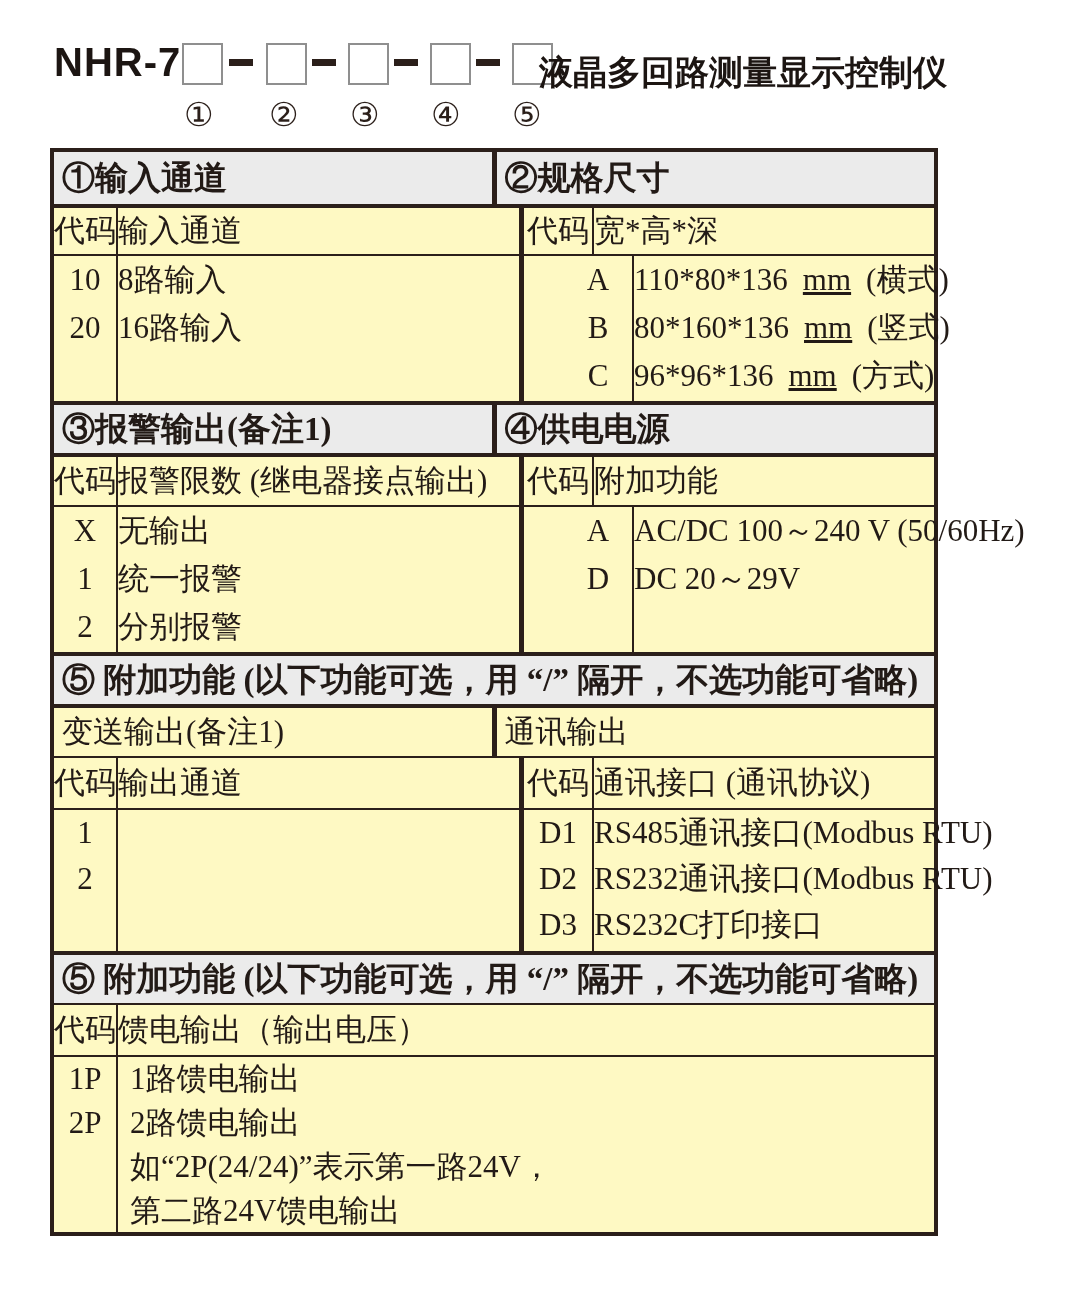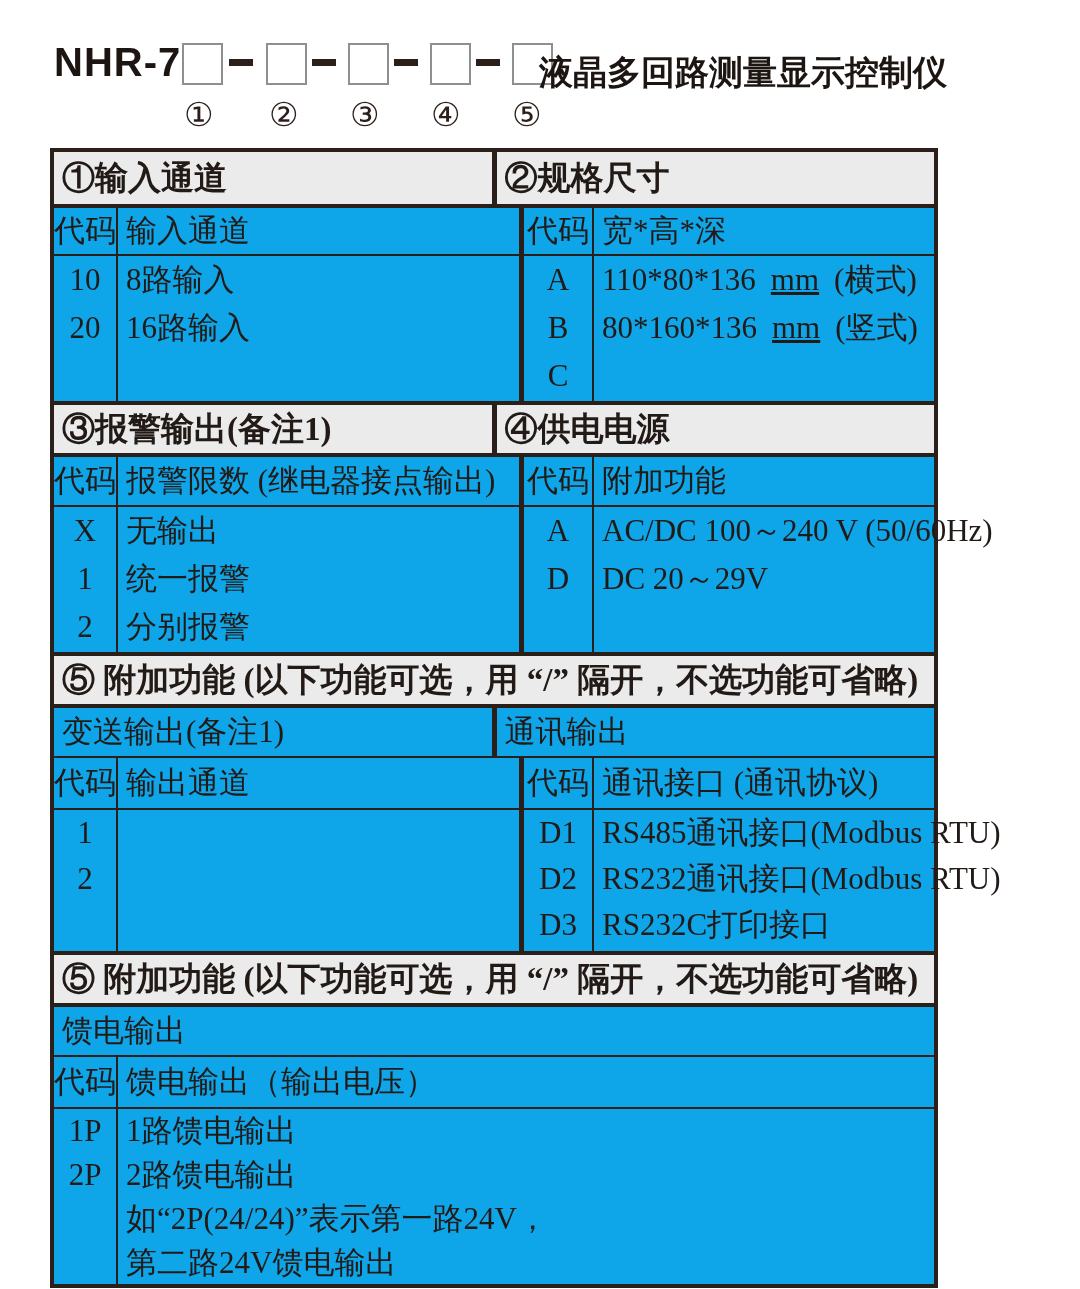--- a/index.html
+++ b/index.html
@@ -18,32 +18,32 @@
   .b1{left:182px;} .b2{left:266px;} .b3{left:348px;} .b4{left:430px;} .b5{left:512px;}
   .dash{position:absolute;top:59px;width:24px;height:7px;background:var(--bd);}
   .d1{left:229px;} .d2{left:312px;} .d3{left:394px;} .d4{left:476px;}
   .product-title{position:absolute;left:539px;top:50px;font-size:34px;font-weight:bold;
         font-family:"Liberation Sans","DejaVu Sans",sans-serif;color:#1c1512;}
   .marker{position:absolute;top:95px;font-size:33px;color:#2b1f1a;}
   .m1{left:184px;} .m2{left:269px;} .m3{left:350px;} .m4{left:431px;} .m5{left:512px;}
 
   
   .tbl{position:absolute;left:50px;top:148px;width:888px;border:4px solid var(--bd);
-       box-sizing:border-box;background:#0ea5e9;font-size:31px;}
+       box-sizing:border-box;background:#fef9c3;font-size:31px;}
   .row{display:flex;box-sizing:border-box;width:100%;}
   .bt-thin{border-top:2px solid var(--bd);}
   .bt-thick{border-top:4px solid var(--bd);}
-  .h50{height:50px;} .h52{height:52px;} .h143{height:143px;} .h147{height:147px;} .h177{height:177px;}
+  .h50{height:50px;} .h52{height:52px;} .h143{height:143px;} .h147{height:147px;gap:40px;} .h177{height:177px;gap:12px;}
   .banner{background:var(--banner);font-weight:bold;font-size:33px;}
   .lhalf{width:470px;border-right:5px solid var(--bd);display:flex;box-sizing:border-box;flex-shrink:0;}
   .rhalf{flex:1;display:flex;box-sizing:border-box;min-width:0;}
   .code{width:64px;border-right:2px solid var(--bd);box-sizing:border-box;flex-shrink:0;
         text-align:center;display:flex;flex-direction:column;}
   .rcode{width:70px;}
-  .desc{flex:1;min-width:0;display:flex;flex-direction:column;padding-left:8px;}
+  .desc{flex:1;min-width:0;display:flex;flex-direction:column;}
   .vcenter{justify-content:center;}
   .ln{height:48px;line-height:48px;white-space:nowrap;}
   .h143 .ln{height:46px;line-height:46px;}
   .h177 .ln{height:44px;line-height:44px;}
   .unit{text-decoration:underline;margin:0 15px;}
   .fullcell{flex:1;display:flex;align-items:center;padding-left:8px;min-width:0;}
 </style>
 </head>
 <body>
 
@@ -97,20 +97,21 @@
       </div>
       <div class="rhalf">
         <div class="code rcode">
           <div class="ln">A</div>
           <div class="ln">B</div>
           <div class="ln">C</div>
         </div>
         <div class="desc">
           <div class="ln"><span>110*80*136</span><span class="unit">mm</span><span>(横式)</span></div>
           <div class="ln"><span>80*160*136</span><span class="unit">mm</span><span>(竖式)</span></div>
+          <div class="ln"><span>96*96*136</span><span class="unit">mm</span><span>(方式)</span></div>
         </div>
       </div>
     </div>
 
     <div class="row banner bt-thick h52">
       <div class="lhalf fullcell">③报警输出(备注1)</div>
       <div class="rhalf fullcell">④供电电源</div>
     </div>
 
     <div class="row bt-thick h52">
@@ -187,23 +188,20 @@
           <div class="ln">RS232通讯接口(Modbus RTU)</div>
           <div class="ln">RS232C打印接口</div>
         </div>
       </div>
     </div>
 
     <div class="row banner bt-thick h52">
       <div class="fullcell">⑤ 附加功能 (以下功能可选，用 “/” 隔开，不选功能可省略)</div>
     </div>
 
-    <div class="row bt-thick h52">
-      <div class="fullcell">馈电输出</div>
-    </div>
 
     <div class="row bt-thin h52">
       <div class="code vcenter">代码</div>
       <div class="desc vcenter">馈电输出（输出电压）</div>
     </div>
 
     <div class="row bt-thin h177">
       <div class="code">
         <div class="ln">1P</div>
         <div class="ln">2P</div>

